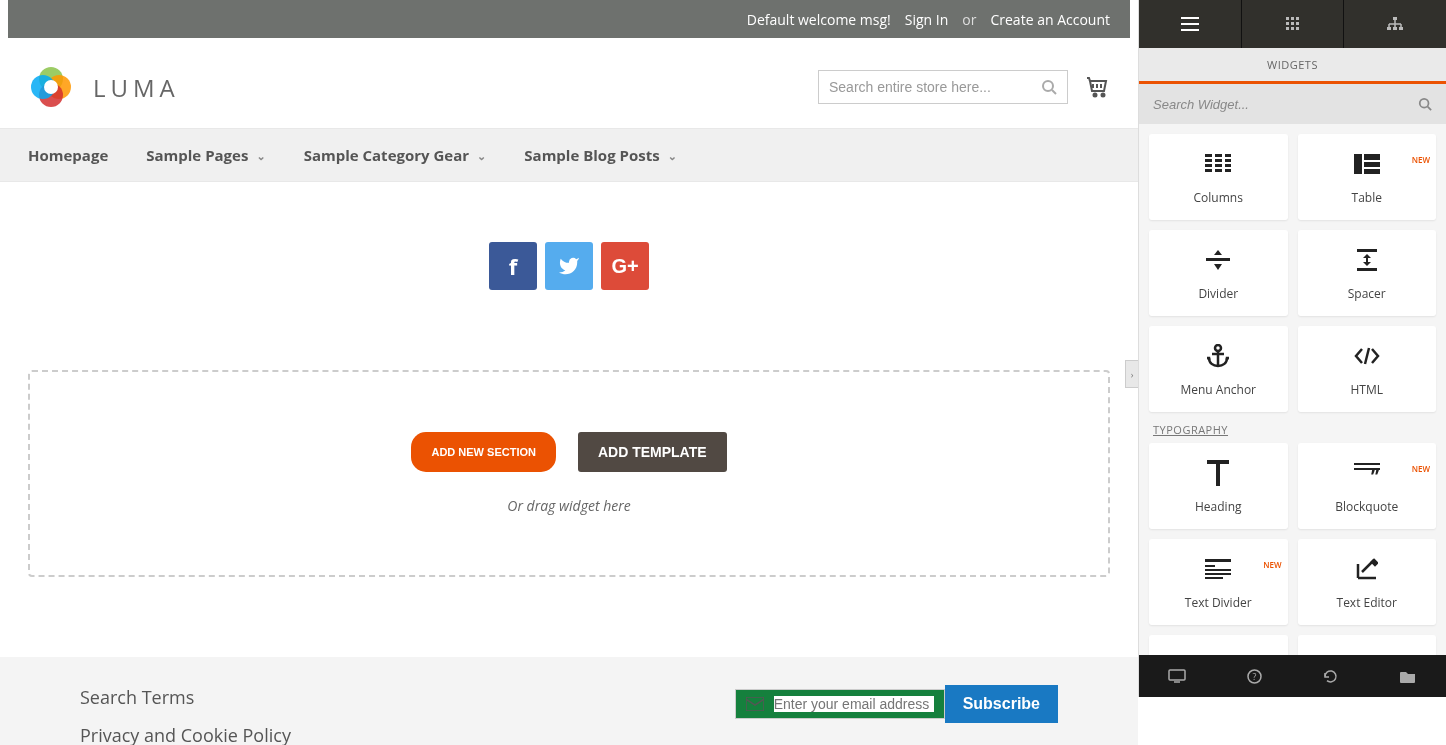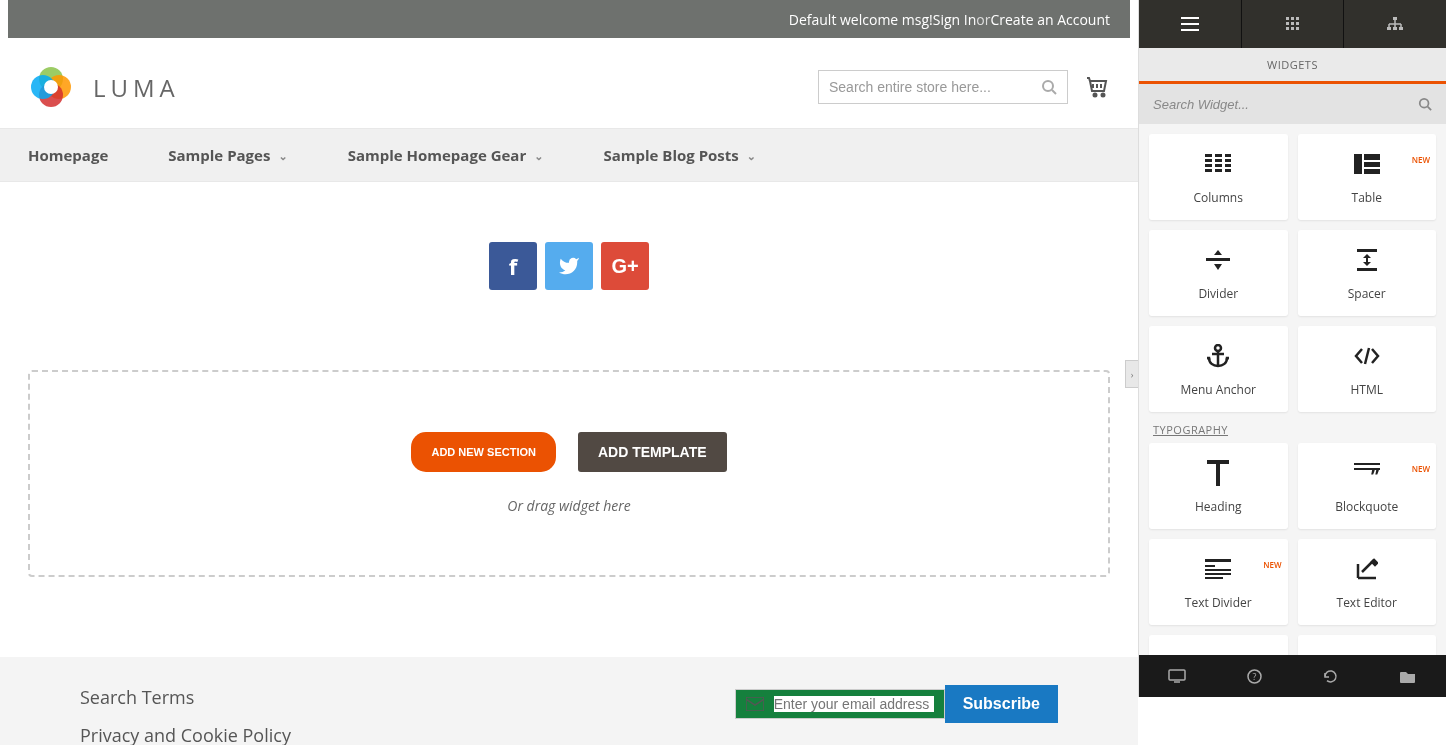--- a/index.html
+++ b/index.html
@@ -5,38 +5,38 @@
 * { box-sizing: border-box; margin: 0; padding: 0; }
 body { font-family: 'Open Sans', Arial, sans-serif; font-size: 14px; color: #333; overflow: hidden; }
 .app { display: flex; width: 1446px; height: 745px; }
 .main-area { width: 1138px; height: 745px; overflow-y: scroll; background: #fff; position: relative; }
 .main-area::-webkit-scrollbar { width: 16px; }
 .main-area::-webkit-scrollbar-track { background: #f0f0f0; }
 .main-area::-webkit-scrollbar-thumb { background: #c1c1c1; border-radius: 2px; }
 
 
 .top-bar { background: #6e716e; color: #fff; height: 38px; display: flex; justify-content: flex-end; align-items: center; padding: 0 20px 0 0; font-size: 14px; margin: 0 8px 8px 8px; }
-.top-bar .links { display: flex; align-items: center; }
+.top-bar .links { display: flex; gap: 14px; align-items: center; }
 .top-bar .links span { cursor: pointer; }
 .top-bar .or { color: #ddd; }
 
 
 .header { display: flex; align-items: center; justify-content: space-between; padding: 18px 28px; }
 .logo { display: flex; align-items: center; gap: 19px; }
 .logo-svg { width: 46px; height: 46px; }
 .logo-text { font-size: 24px; letter-spacing: 5px; font-weight: 400; color: #666; }
 .header-right { display: flex; align-items: center; gap: 18px; }
 .search-box { display: flex; align-items: center; border: 1px solid #ccc; width: 250px; height: 34px; padding: 0 10px; }
 .search-box input { border: none; outline: none; flex: 1; font-size: 14px; color: #666; }
 .search-box input::placeholder { color: #999; }
 .search-icon-s { color: #aaa; }
 .cart-icon { font-size: 22px; color: #555; }
 
 
-.nav-bar { background: #f0f0f0; padding: 0 28px; display: flex; gap: 60px; border-top: 1px solid #e8e8e8; border-bottom: 1px solid #e8e8e8; }
+.nav-bar { background: #f0f0f0; padding: 0 28px; display: flex; gap: 38px; border-top: 1px solid #e8e8e8; border-bottom: 1px solid #e8e8e8; }
 .nav-item { padding: 16px 0; font-weight: 700; font-size: 15px; color: #555; cursor: pointer; display: flex; align-items: center; gap: 8px; }
 .nav-item .chev { font-size: 11px; color: #888; }
 
 
 .social-row { display: flex; justify-content: center; gap: 8px; padding: 60px 0 80px 0; }
 .social-btn { width: 48px; height: 48px; display: flex; align-items: center; justify-content: center; color: #fff; font-size: 22px; font-weight: bold; border-radius: 3px; cursor: pointer; }
 .fb { background: #3b5998; }
 .tw { background: #55acee; }
 .gp { background: #dd4b39; }
 
@@ -133,21 +133,21 @@
 
     <div class="nav-bar">
       <div class="nav-item">
         <span>Homepage</span>
       </div>
       <div class="nav-item">
         <span>Sample Pages</span>
         <span class="chev">⌄</span>
       </div>
       <div class="nav-item">
-        <span>Sample Homepage Gear</span>
+        <span>Sample Category Gear</span>
         <span class="chev">⌄</span>
       </div>
       <div class="nav-item">
         <span>Sample Blog Posts</span>
         <span class="chev">⌄</span>
       </div>
     </div>
 
     <div class="social-row">
       <div class="social-btn fb">f</div>

